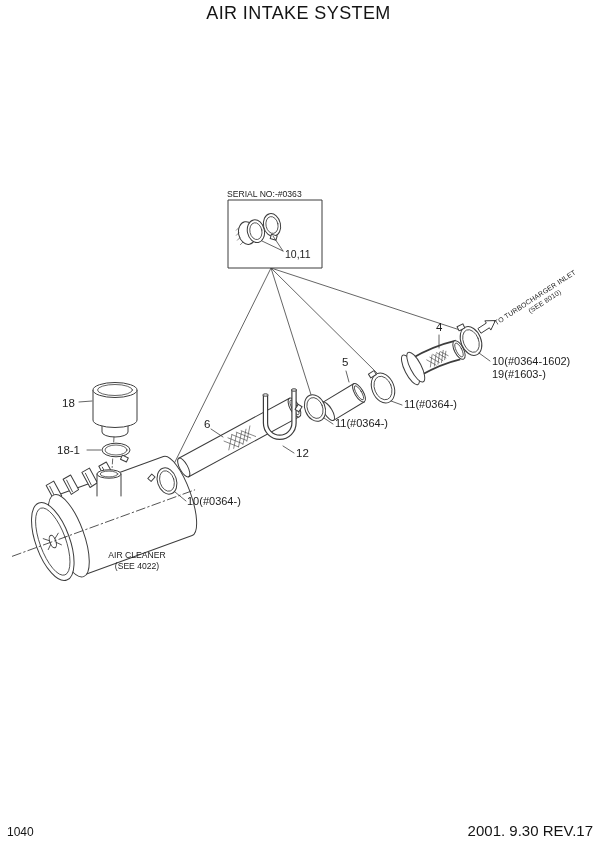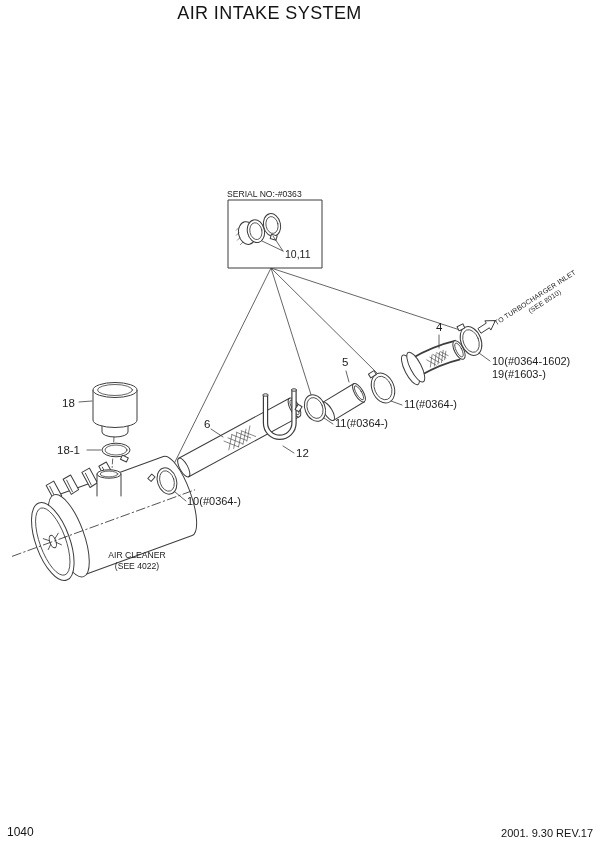--- a/index.html
+++ b/index.html
@@ -1,21 +1,21 @@
 <!DOCTYPE html>
 <html><head>
 <meta charset="utf-8">
 <style>
   html,body{margin:0;padding:0;background:#fff;}
   body{width:600px;height:849px;position:relative;overflow:hidden;
        font-family:"Liberation Sans",sans-serif;color:#1c1c1c;}
   .title{position:absolute;top:3px;left:0;width:539px;text-align:center;
-         font-size:18px;letter-spacing:.4px;color:#141414;}
+         font-size:18px;letter-spacing:.4px;color:#141414;padding-left:29px;}
   .footer-left{position:absolute;left:7px;bottom:10px;font-size:12px;color:#141414;}
-  .footer-right{position:absolute;right:7px;bottom:10px;font-size:11px;color:#141414;}
+  .footer-right{position:absolute;right:7px;bottom:10px;font-size:15px;color:#141414;}
   svg.diagram{position:absolute;top:0;left:0;}
   .s{fill:none;stroke:#3d3d3d;stroke-width:1;stroke-linecap:round;stroke-linejoin:round;}
   .sw{fill:#fff;stroke:#3d3d3d;stroke-width:1;stroke-linejoin:round;}
   .fw{fill:#fff;stroke:none;}
   .thin{stroke-width:.8;}
   .hair{stroke-width:.55;}
   svg text{fill:#1c1c1c;font-family:"Liberation Sans",sans-serif;}
   .lbl{font-size:11px;}
   .num{font-size:11.5px;}
   .mid{font-size:10.5px;}

